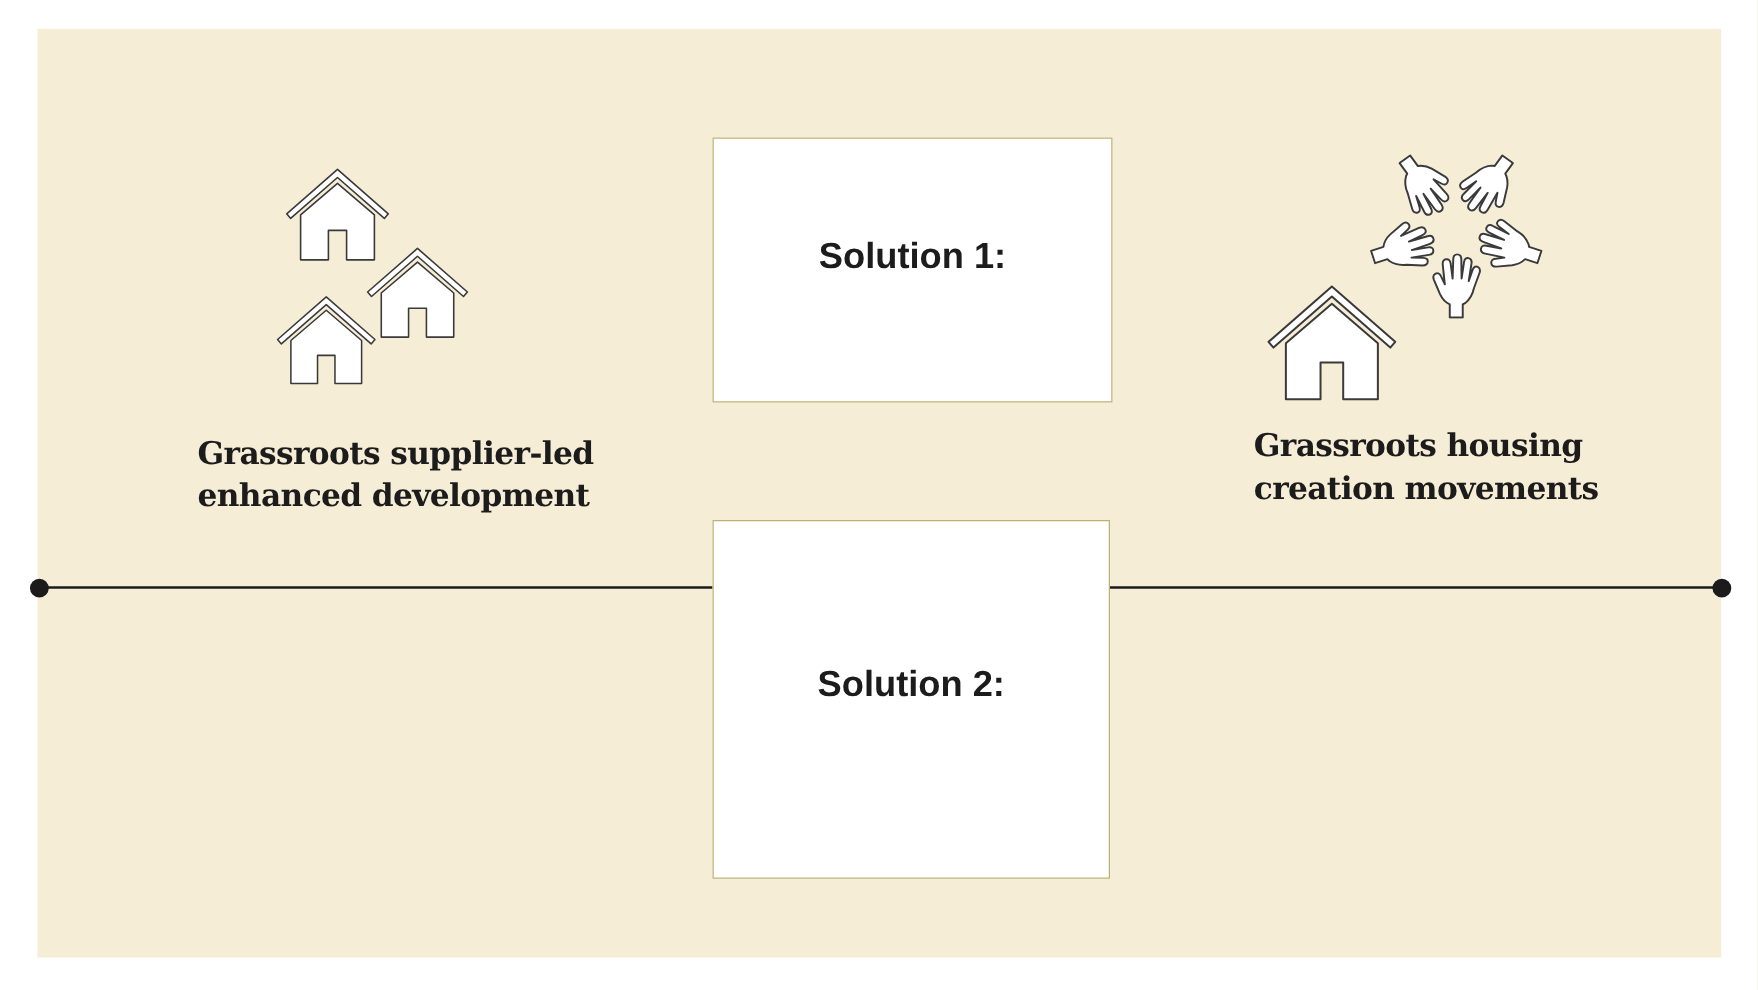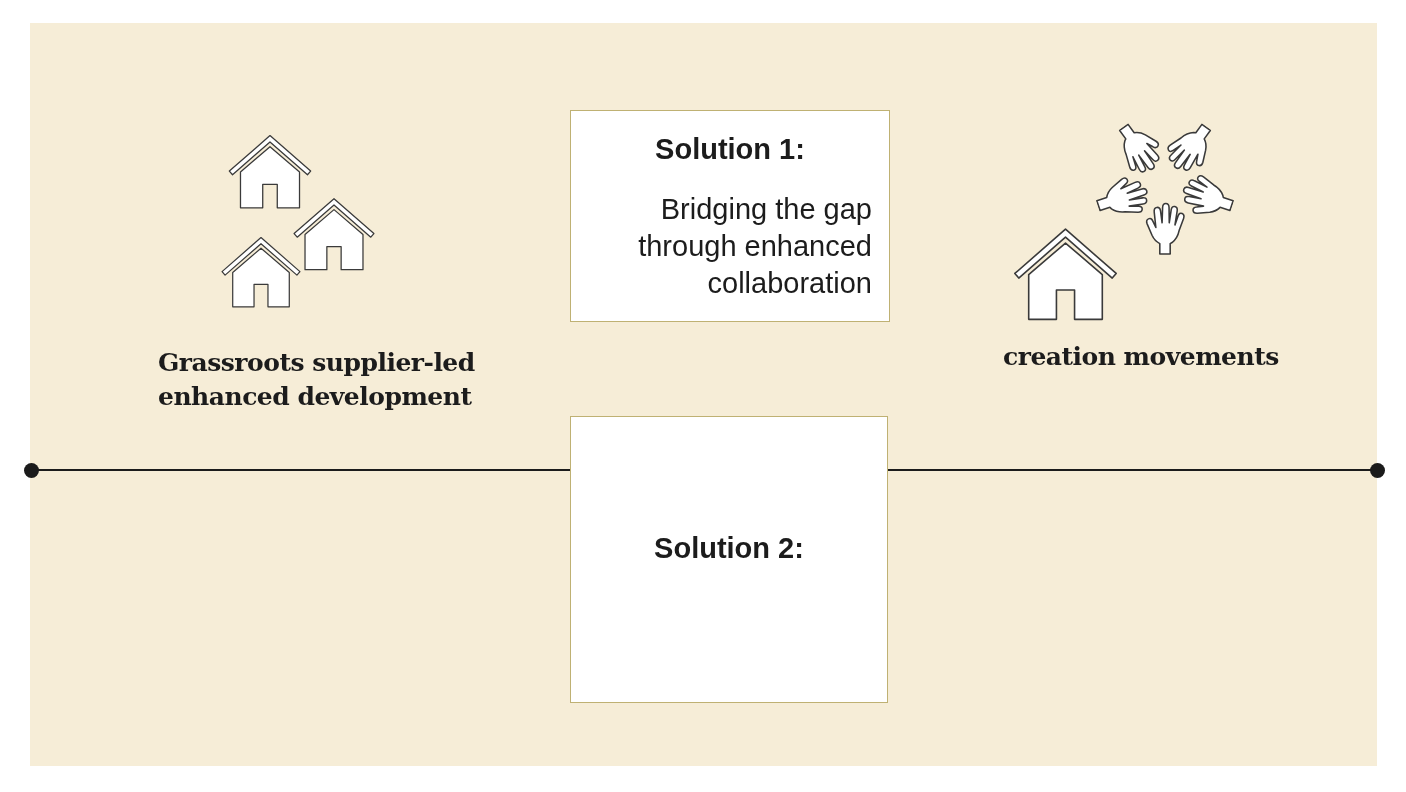--- a/index.html
+++ b/index.html
@@ -137,21 +137,20 @@
       <use href="#sym-house"></use>
     </svg>
 
   <div class="caption caption-left">
     <div>Grassroots supplier-led</div>
     <div>enhanced development</div>
   </div>
 
   <div class="card card-1">
     <div class="card-title">Solution 1:</div>
-    <div class="card-body">Bridging the gap through enhanced collaboration</div>
   </div>
 
   <div class="card card-2">
     <div class="card-title">Solution 2:</div>
   </div>
 
   <div class="hands-group">
     <svg class="hand" style="--a:0deg">
         <use href="#sym-hand"></use>
       </svg>
@@ -166,16 +165,17 @@
       </svg>
     <svg class="hand" style="--a:288deg">
         <use href="#sym-hand"></use>
       </svg>
   </div>
   <svg class="icon-svg house-right">
       <use href="#sym-house"></use>
     </svg>
 
   <div class="caption caption-right">
+    <div>Grassroots housing</div>
     <div>creation movements</div>
   </div>
 
 </div>
 
 </body></html>

